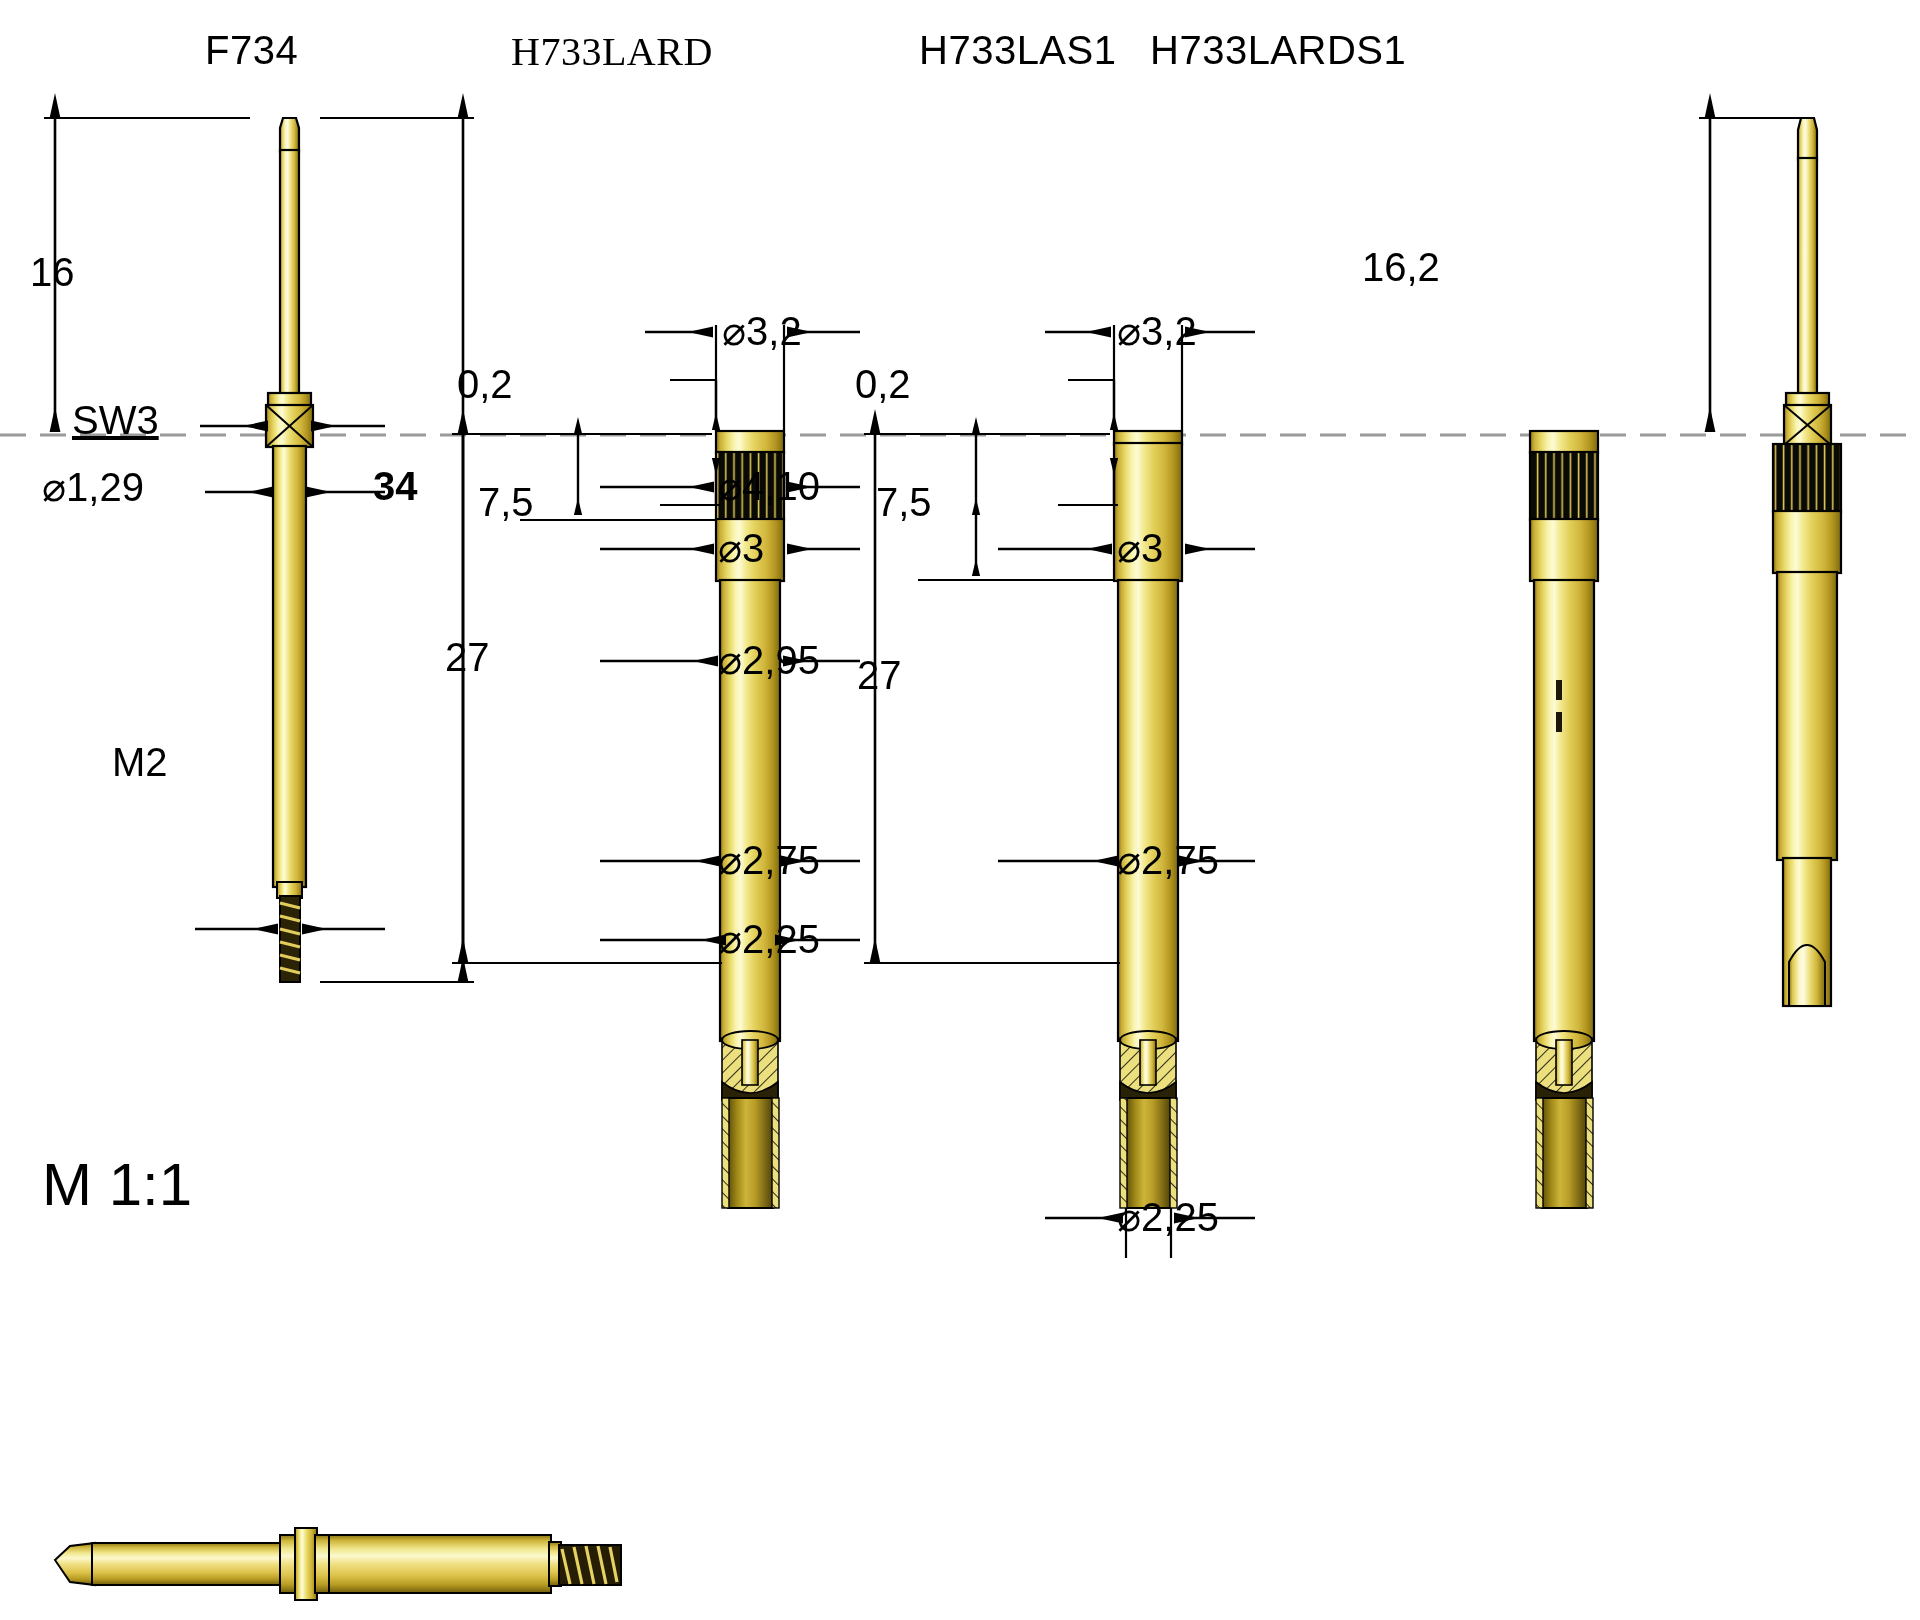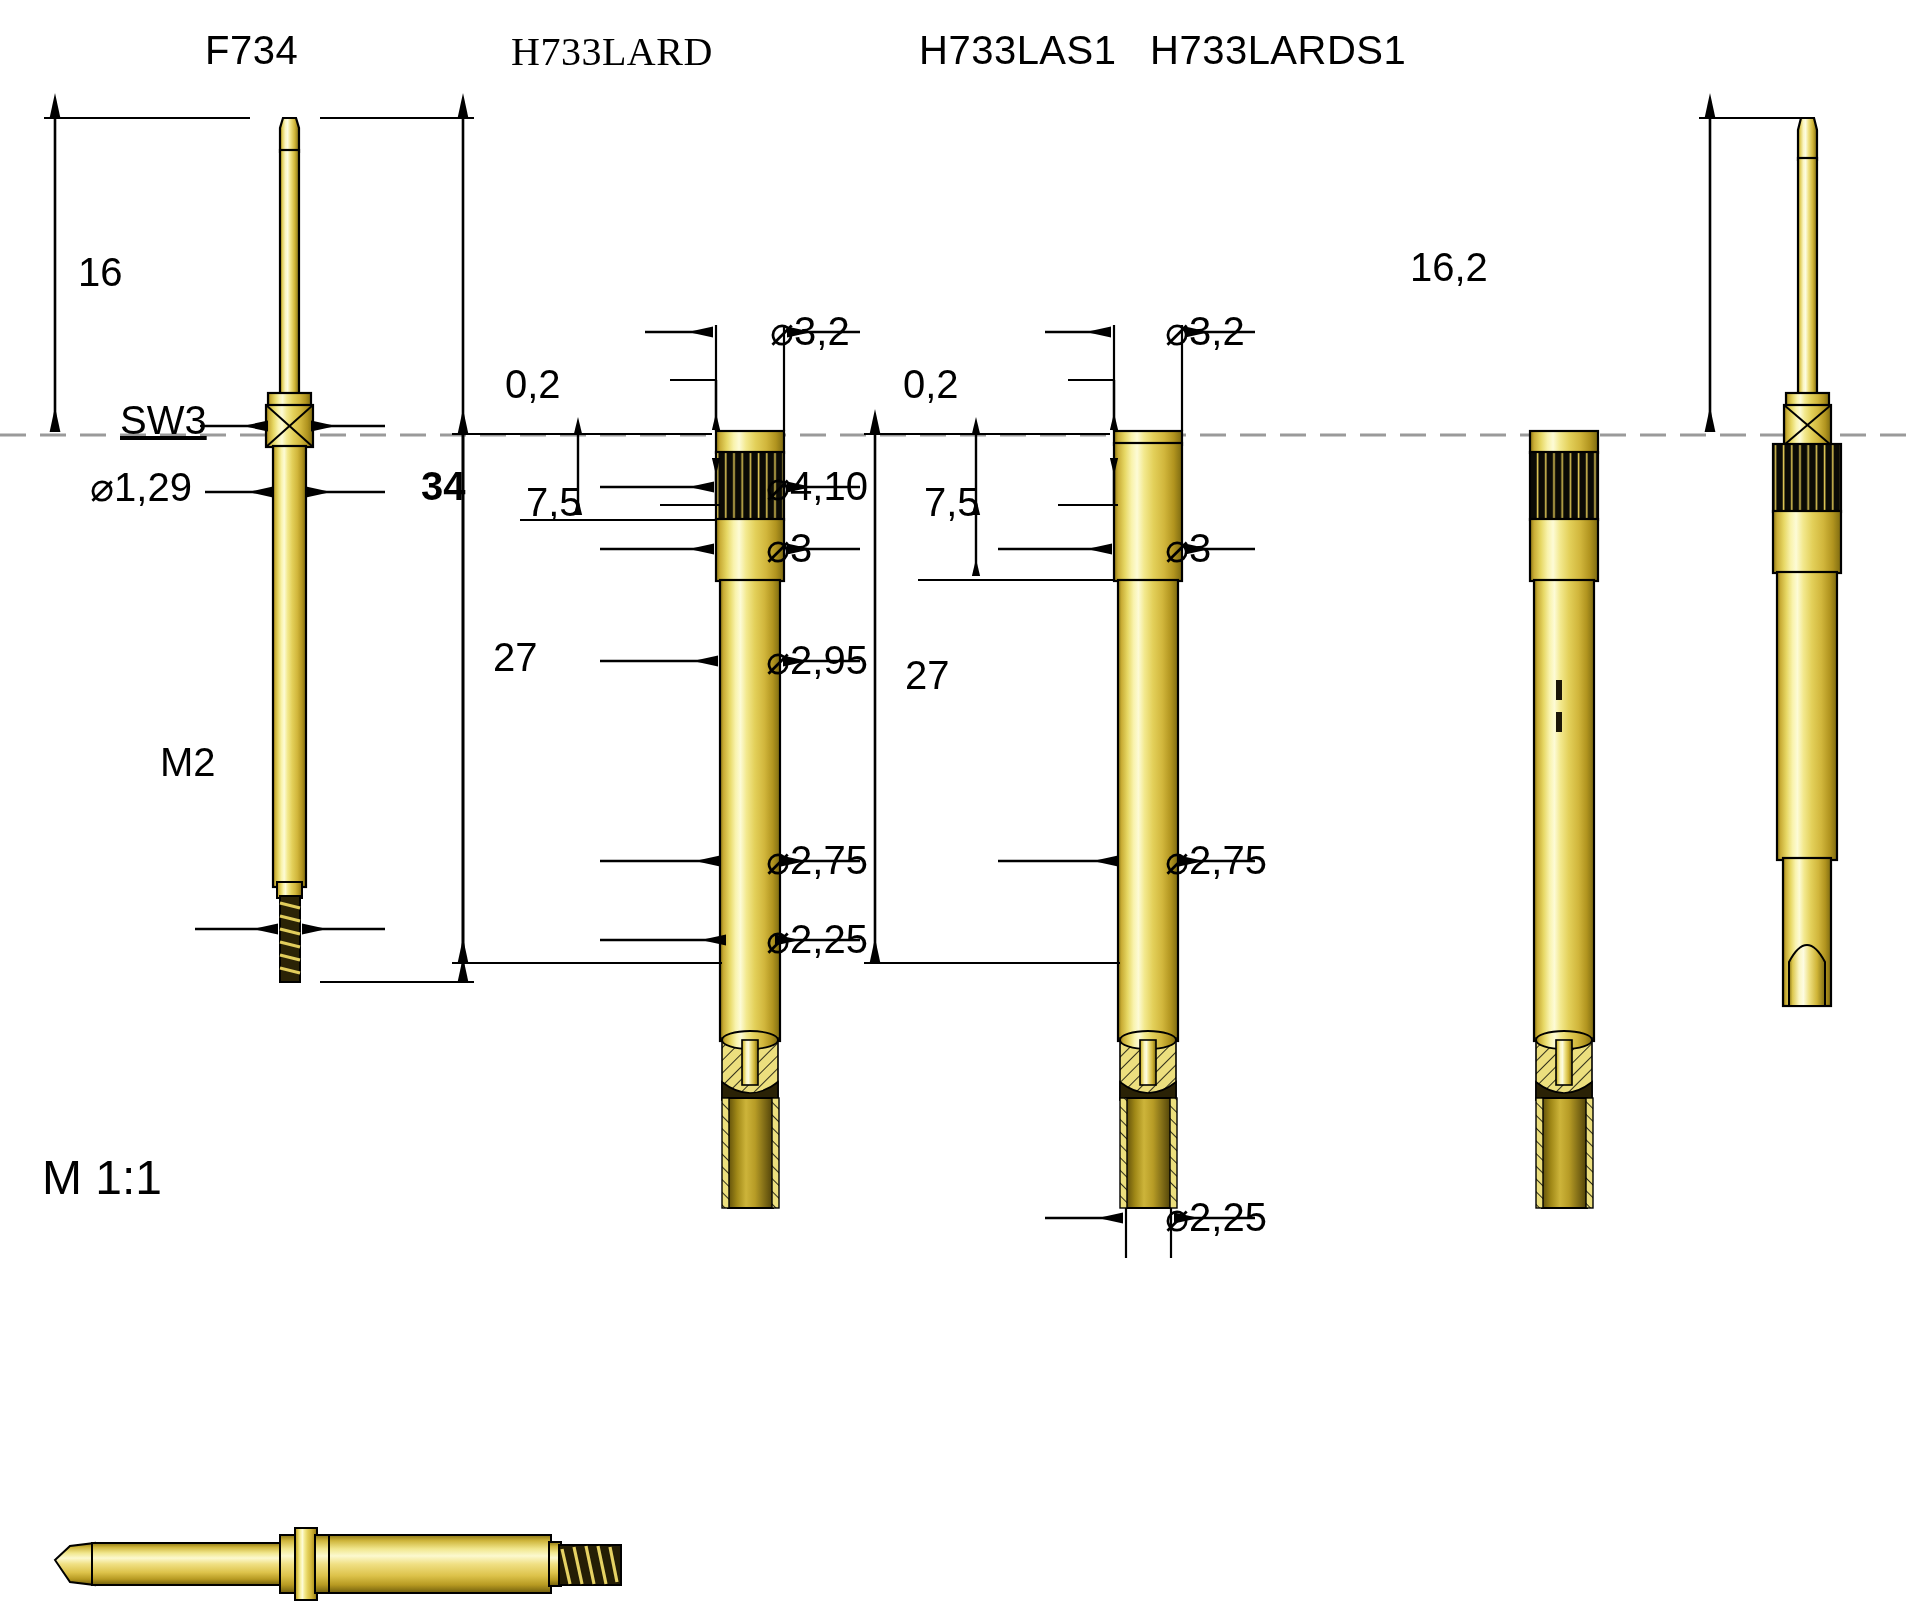--- a/index.html
+++ b/index.html
@@ -1,22 +1,22 @@
 <!DOCTYPE html>
 <html><head>
 <meta charset="utf-8">
 <style>
   html,body{margin:0;padding:0;background:#fff;}
   body{width:1920px;height:1620px;position:relative;overflow:hidden;
        font-family:"Liberation Sans",sans-serif;color:#000;}
   .canvas{position:absolute;inset:0;text-align:right;}
   svg{position:absolute;left:0;top:0;}
   .ttl{position:absolute;font-size:40px;letter-spacing:.5px;white-space:nowrap;}
-  .dim{position:absolute;font-size:40px;white-space:nowrap;margin-left:48px;}
-  .scale{position:absolute;font-size:48px;white-space:nowrap;}
+  .dim{position:absolute;font-size:40px;white-space:nowrap;}
+  .scale{position:absolute;font-size:60px;white-space:nowrap;}
 </style>
 </head>
 <body>
 
 <div class="canvas">
 
 <svg width="1920" height="1620" viewBox="0 0 1920 1620">
   <defs>
 
     <linearGradient id="brass" x1="0" y1="0" x2="1" y2="0">

